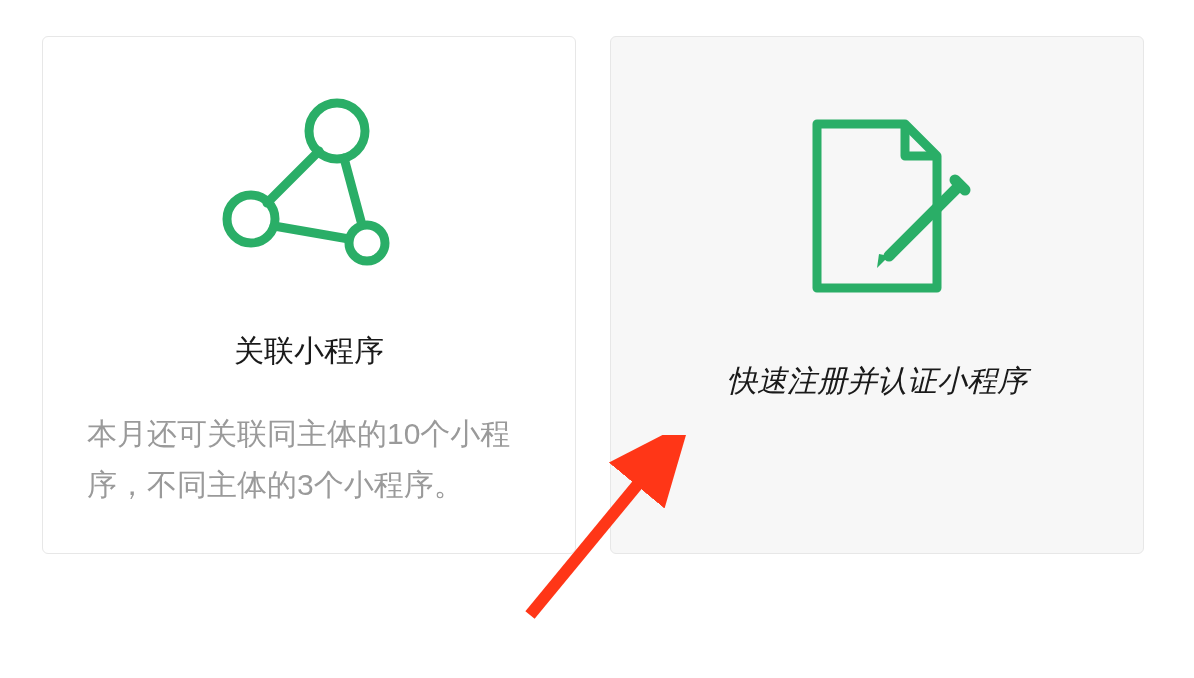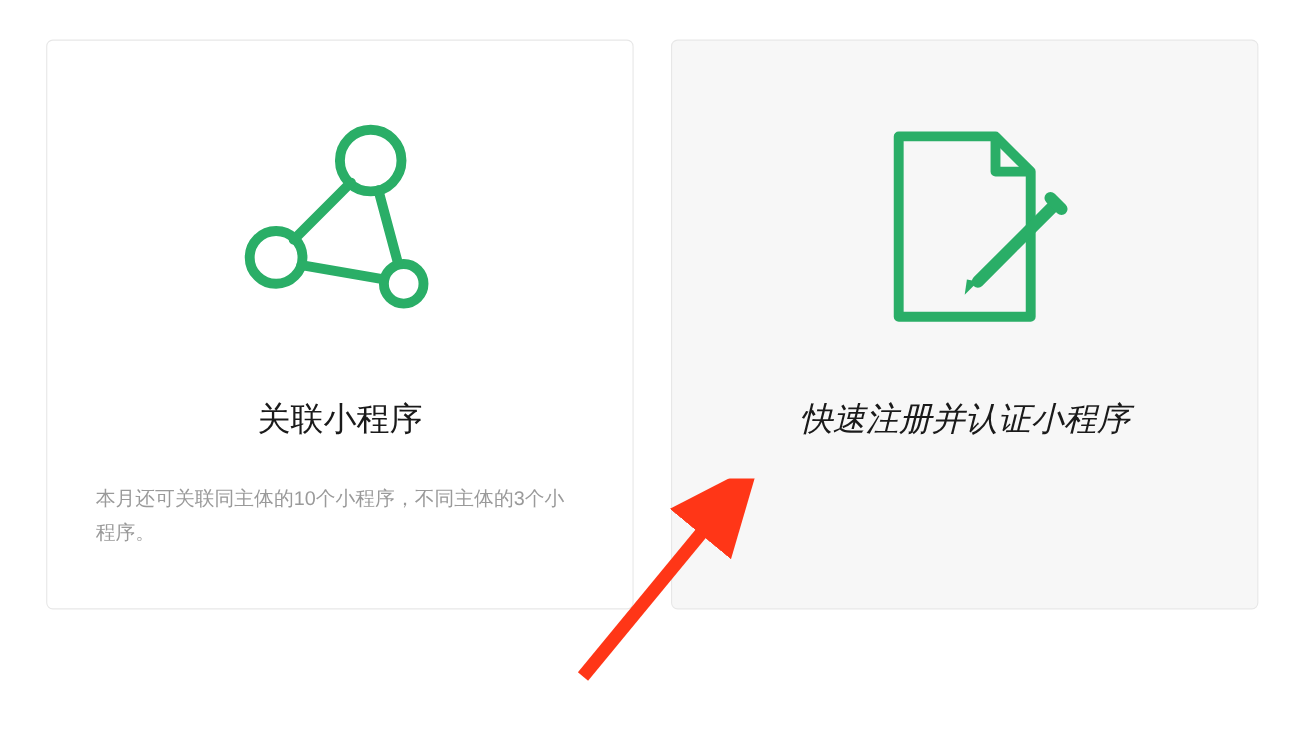--- a/index.html
+++ b/index.html
@@ -43,21 +43,21 @@
       margin-bottom: 40px;
     }
     .card-title {
       font-size: 30px;
       font-weight: 500;
       color: #1a1a1a;
       text-align: center;
       margin-bottom: 36px;
     }
     .card-desc {
-      font-size: 18px;
+      font-size: 30px;
       line-height: 1.7;
       color: #9a9a9a;
       text-align: left;
       width: 100%;
     }
     .annotation-arrow {
       position: absolute;
       left: 490px;
       top: 435px;
       pointer-events: none;

